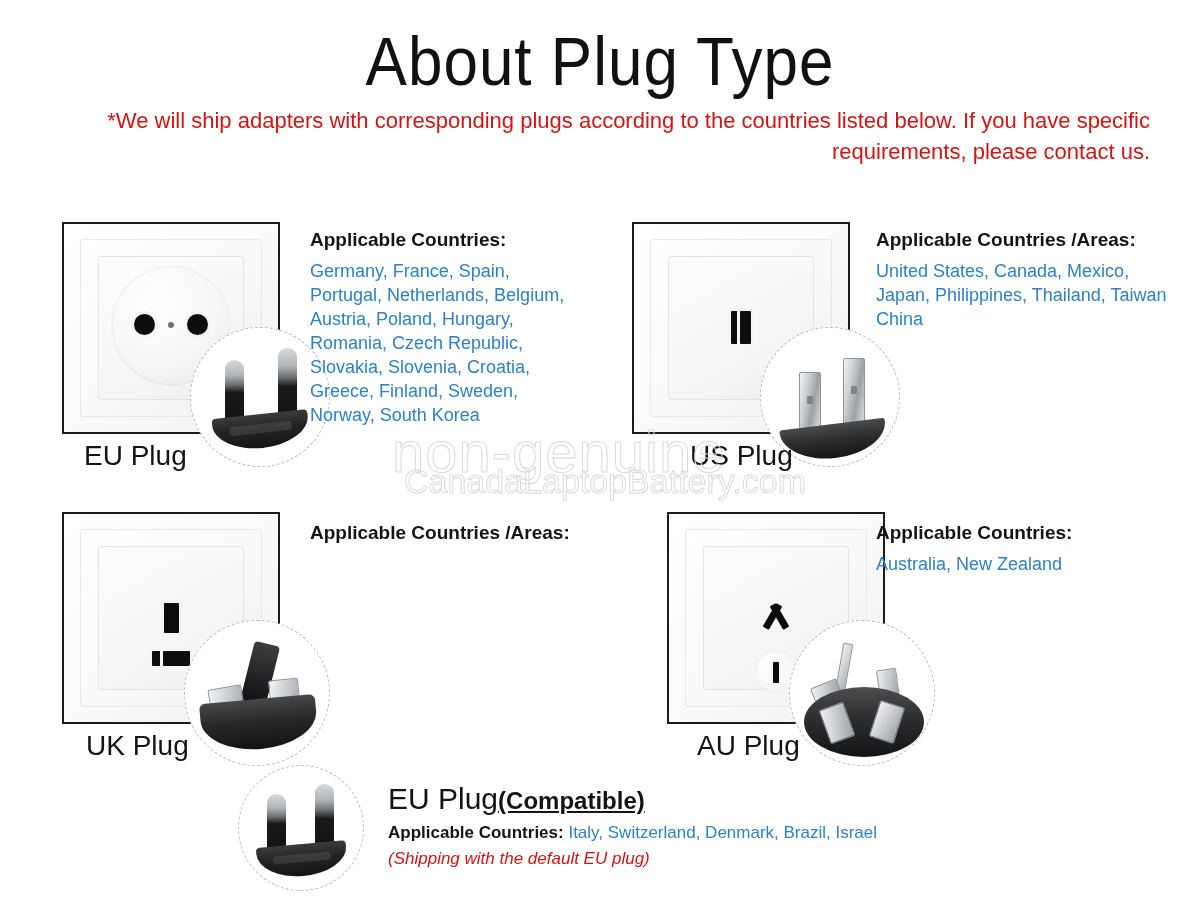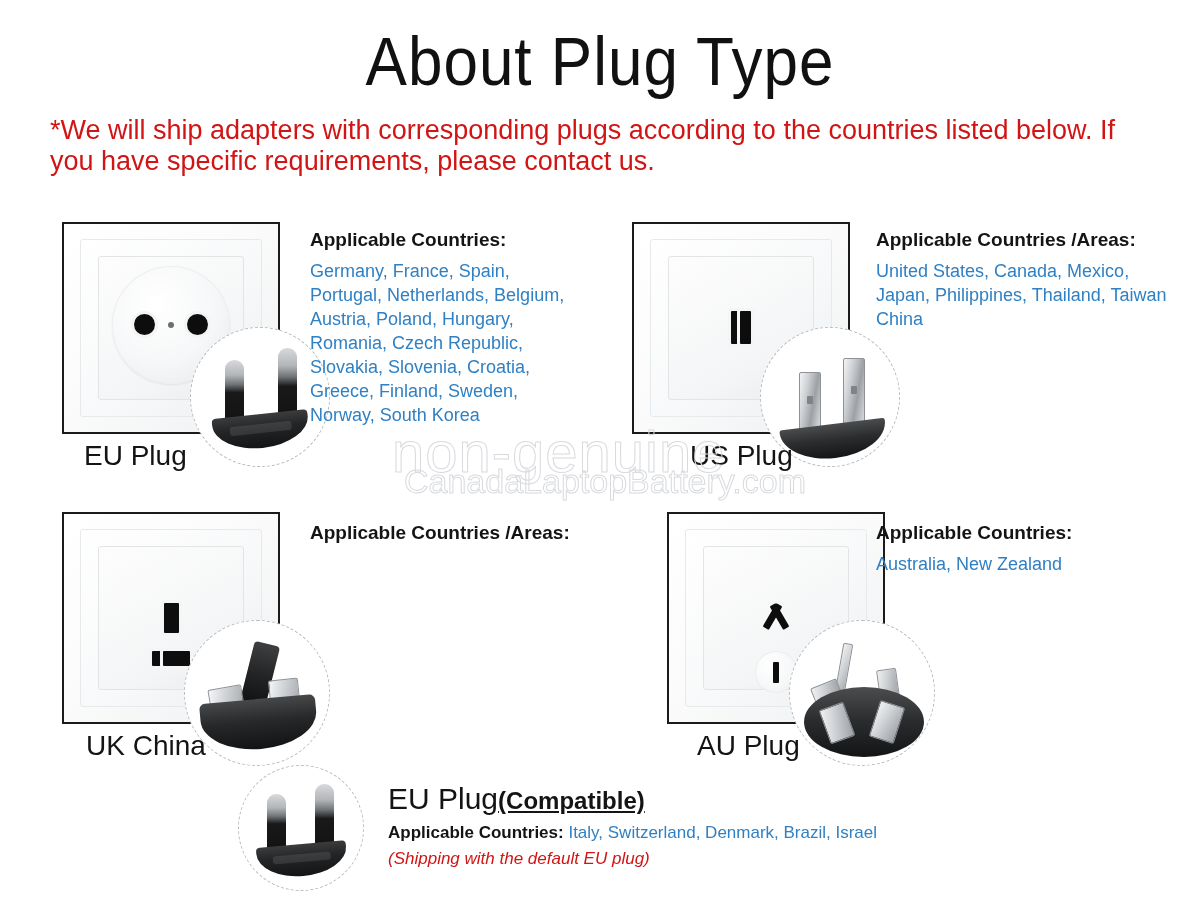--- a/index.html
+++ b/index.html
@@ -19,23 +19,23 @@
     text-align:center;
     font-size:62px;line-height:74px;
     font-weight:400;
     letter-spacing:1px;
     color:#111111;
     font-family:"Liberation Sans", sans-serif;
     transform:scaleY(1.12);
     transform-origin:top center;
   }
   .subtitle{
-    position:absolute;left:50px;top:115px;width:1100px;
-    text-align:left;
-    font-size:27px;line-height:31px;
+    position:absolute;left:50px;top:105px;width:1100px;
+    text-align:right;
+    font-size:22px;line-height:31px;
     color:#d11414;
     font-family:"Liberation Sans", sans-serif;
   }
 
   
   .card{position:absolute;}
   .socket-wrap{position:relative;width:218px;height:212px;}
 
   .plate{
     position:absolute;left:0;top:0;
@@ -278,21 +278,21 @@
           <div class="uk-bot r"></div>
         </div>
       </div>
       <div class="inset" style="left:122px;top:108px;width:146px;height:146px;">
         <div class="ukdark" style="left:62px;top:22px;width:26px;height:62px;transform:rotate(14deg);"></div>
         <div class="ukpin" style="left:24px;top:66px;width:34px;height:22px;transform:rotate(-10deg);"></div>
         <div class="ukpin" style="left:84px;top:58px;width:30px;height:24px;transform:rotate(-6deg);"></div>
         <div class="ukbody" style="left:16px;top:78px;width:116px;height:50px;transform:rotate(-5deg);"></div>
       </div>
     </div>
-    <div class="plug-label" style="left:24px;top:218px;">UK China</div>
+    <div class="plug-label" style="left:24px;top:218px;">UK Plug</div>
   </div>
 
   <div class="ctext" style="left:310px;top:520px;width:300px;">
     <div class="head">Applicable Countries /Areas:</div>
   </div>
 
   <div class="card" style="left:632px;top:512px;margin-left:35px;">
     <div class="socket-wrap">
       <div class="plate">
         <div class="ring1"></div>

